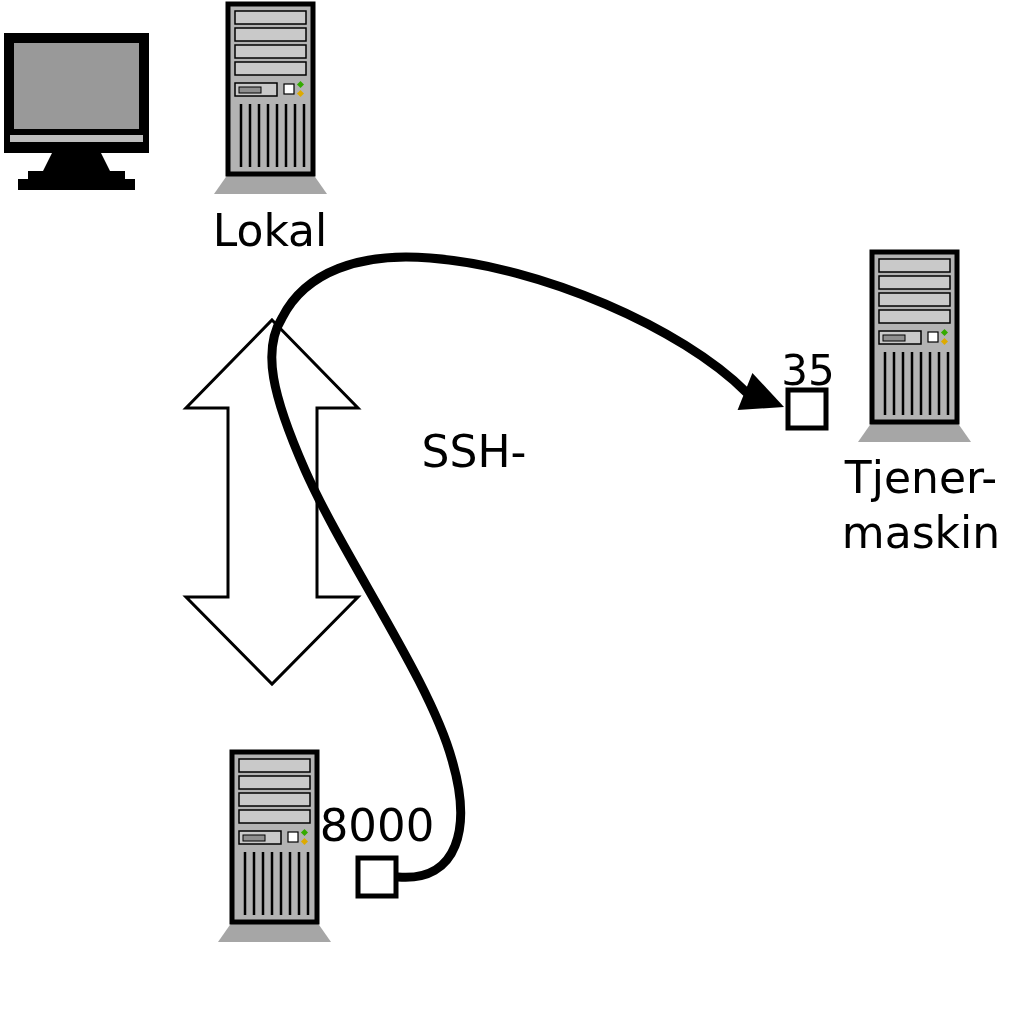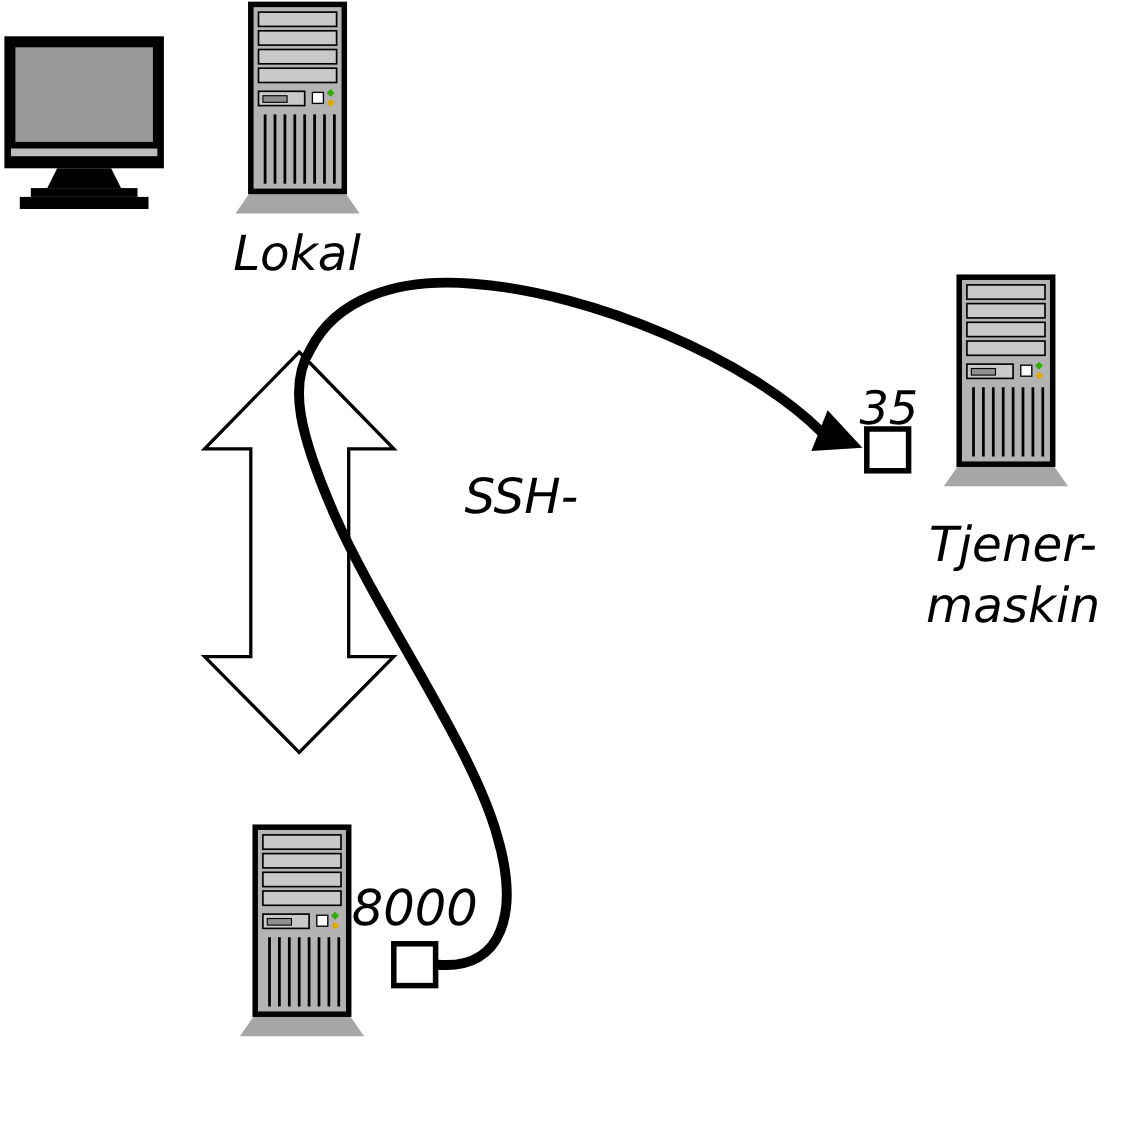--- a/index.html
+++ b/index.html
@@ -25,23 +25,23 @@
   .mscreen{fill:var(--screen,#999);}
   .mstrip{fill:#bdbdbd;}
 
   
   .double-arrow{fill:#fff;stroke:var(--stroke,#000);stroke-width:3;}
   .tunnel{fill:none;stroke:var(--stroke,#000);stroke-width:9;stroke-linecap:round;}
   .arrowhead{fill:var(--stroke,#000);}
   .portbox{fill:var(--port-box,#fff);stroke:var(--stroke,#000);stroke-width:5;}
 
   
-  .label{position:absolute;font-size:44px;line-height:55px;text-align:center;white-space:nowrap;font-style:italic;}
+  .label{position:absolute;font-size:44px;line-height:55px;text-align:center;white-space:nowrap;}
   .label-lokal{left:160px;top:203px;width:220px;}
-  .label-tjener{left:818px;top:450px;width:206px;margin-top:18px;}
+  .label-tjener{left:818px;top:450px;width:206px;}
   .label-mellommann{left:70px;top:946px;width:410px;}
   .label-ssh{left:318px;top:424px;width:312px;}
   .label-port25{left:770px;top:343px;width:76px;font-size:42px;}
   .label-port8000{left:310px;top:798px;width:134px;font-size:45px;}
 </style>
 </head>
 <body>
 
 <div class="stage">
 

